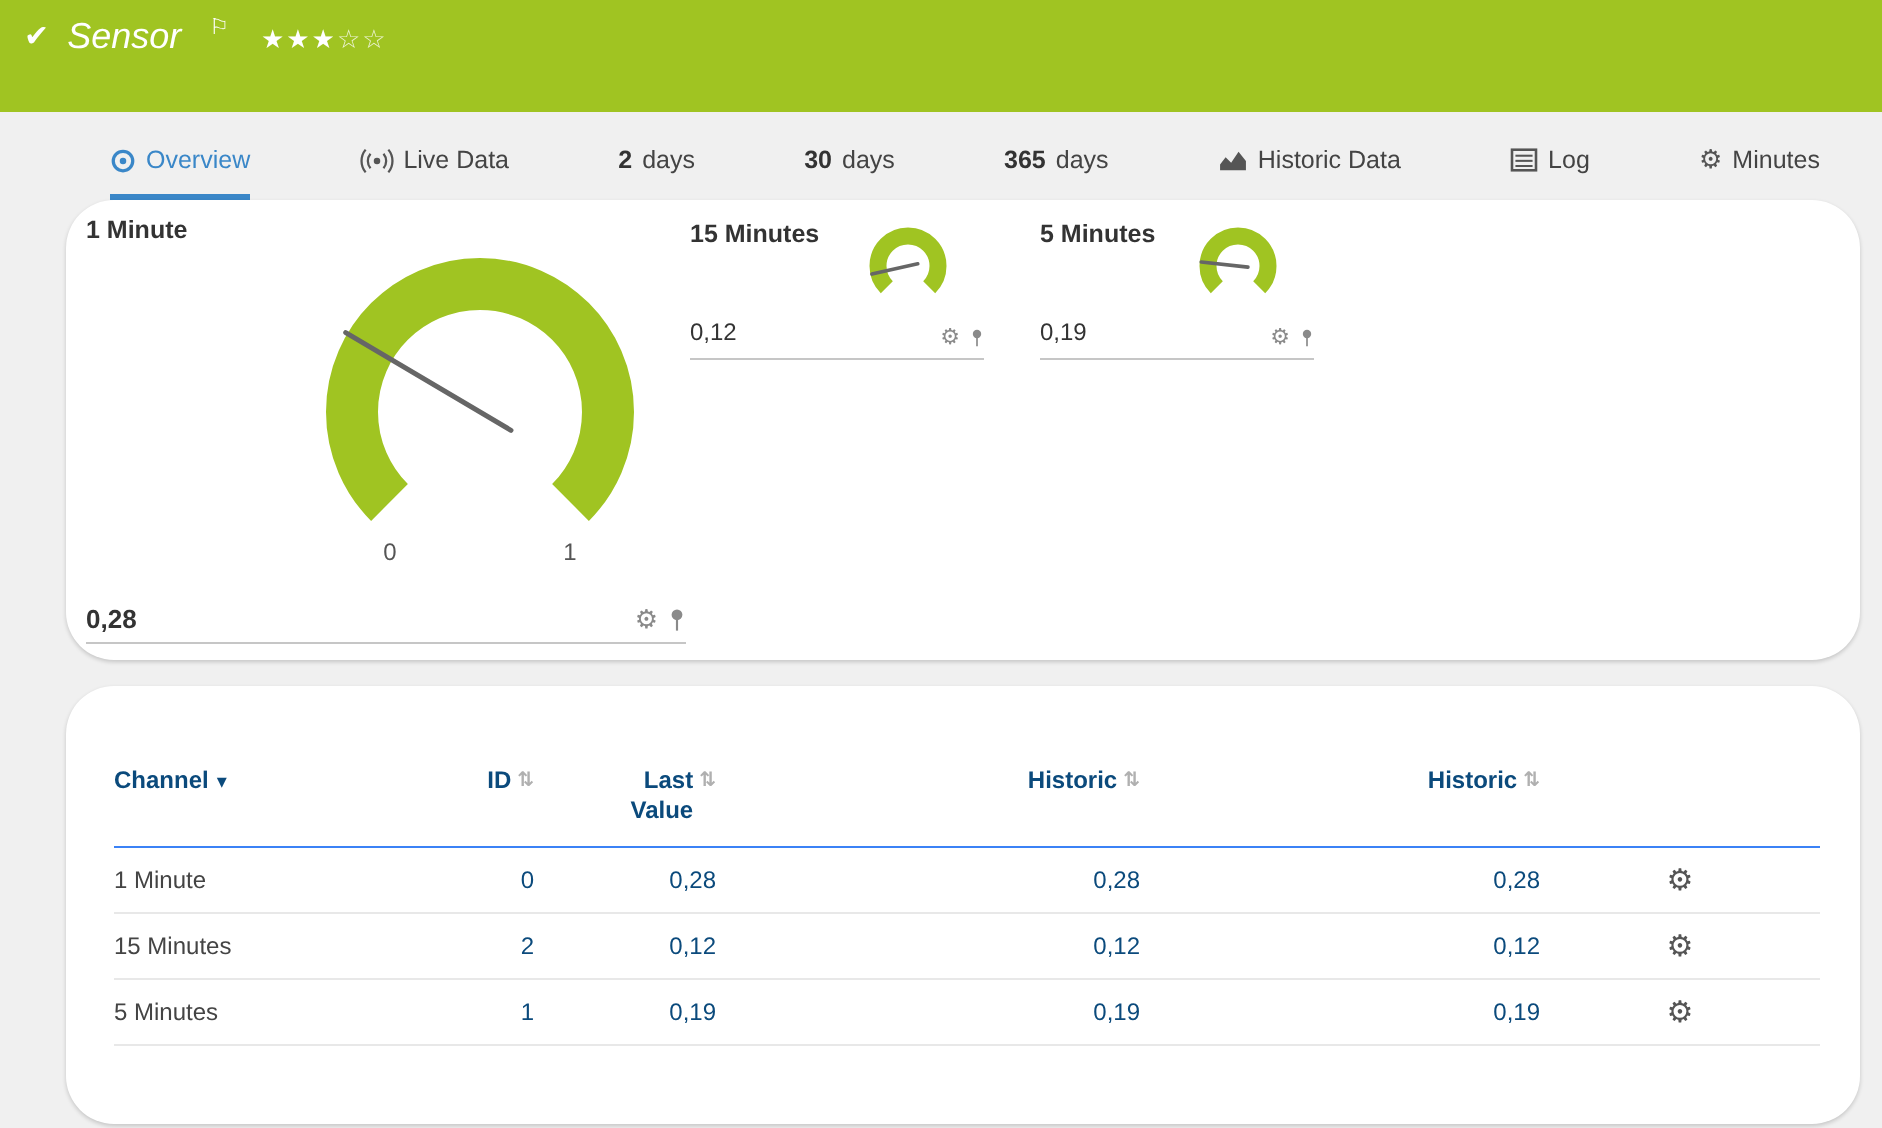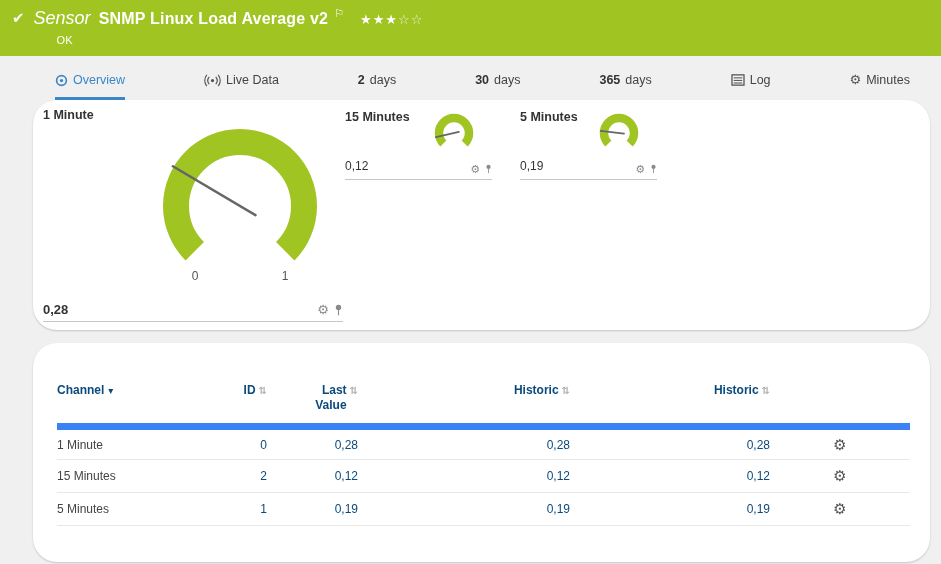--- a/index.html
+++ b/index.html
@@ -66,21 +66,21 @@
   .gb-s2 { left:487px; width:137px; }
   .gb-small .gauge-svg { position:absolute; right:12px; top:0px; }
   .gb-small .gb-value { position:absolute; left:0; bottom:6px; font-size:12px; color:#333; }
   .gb-small .gb-icons { position:absolute; right:0; bottom:4px; }
   .gb-small .gear-glyph { font-size:11px; }
 
   
   table.channels { border-collapse:collapse; table-layout:fixed; }
   .channels th {
     color:#0b4a7c; font-size:12px; font-weight:bold; text-align:right;
-    vertical-align:top; padding:0 0 10px 0; border-bottom:7px solid #3b82f6;
+    vertical-align:top; padding:0 0 10px 0; border-bottom:1px solid #3b82f6;
     cursor:pointer; line-height:15px;
   }
   .channels th.left { text-align:left; }
   .channels th.center, .channels td.center { text-align:center; }
   .sort-glyph { font-size:10px; color:#b0b0b0; margin-left:3px; vertical-align:top; }
   .caret-glyph { font-size:10px; color:#0b4a7c; margin-left:4px; }
   .wrap-head { display:inline-block; width:42px; vertical-align:top; }
   .channels td {
     height:33px; border-bottom:1px solid #e8e8e8; font-size:12px;
     text-align:right; color:#0b4a7c; padding:0;
@@ -89,25 +89,23 @@
   .channels td .row-gear { font-size:15px; color:#555; cursor:pointer; }
 </style>
 </head>
 <body>
 
 <header class="topbar">
   <span class="check">✔</span>
   <div>
     <div class="title-line">
       <span class="kind">Sensor</span>
-      <span class="title">SNMP Linux Load Average v2</span>
       <span class="flag">⚐</span>
       <span class="stars"><span>★★★</span><span style="opacity:.8">☆☆</span></span>
     </div>
-    <div class="status-line" style="margin-left:23px">OK</div>
   </div>
 </header>
 
 <nav class="tabs">
   <a class="tab active">
     <svg class="glyph" width="13" height="13" viewBox="0 0 16 16">
         <circle cx="8" cy="8" r="6" fill="none" stroke="#3a87c8" stroke-width="2"></circle>
         <circle cx="8" cy="8" r="2" fill="#3a87c8"></circle>
       </svg>
     <span>Overview</span>
@@ -126,20 +124,26 @@
     <span class="prefix">2</span>
     <span>days</span>
   </a>
   <a class="tab">
     <span class="prefix">30</span>
     <span>days</span>
   </a>
   <a class="tab">
     <span class="prefix">365</span>
     <span>days</span>
+  </a>
+  <a class="tab">
+    <svg class="glyph" width="15" height="12" viewBox="0 0 16 13">
+        <path d="M1 12 L1 9 4 5 7 8 11 2 15 7 15 12 Z" fill="#555"></path>
+      </svg>
+    <span>Historic Data</span>
   </a>
   <a class="tab">
     <svg class="glyph" width="14" height="12" viewBox="0 0 16 14">
         <rect x="1" y="1" width="14" height="12" fill="none" stroke="#555" stroke-width="1.5"></rect>
         <line x1="3" y1="4.5" x2="13" y2="4.5" stroke="#555" stroke-width="1.2"></line>
         <line x1="3" y1="7.5" x2="13" y2="7.5" stroke="#555" stroke-width="1.2"></line>
         <line x1="3" y1="10.5" x2="13" y2="10.5" stroke="#555" stroke-width="1.2"></line>
       </svg>
     <span>Log</span>
   </a>

